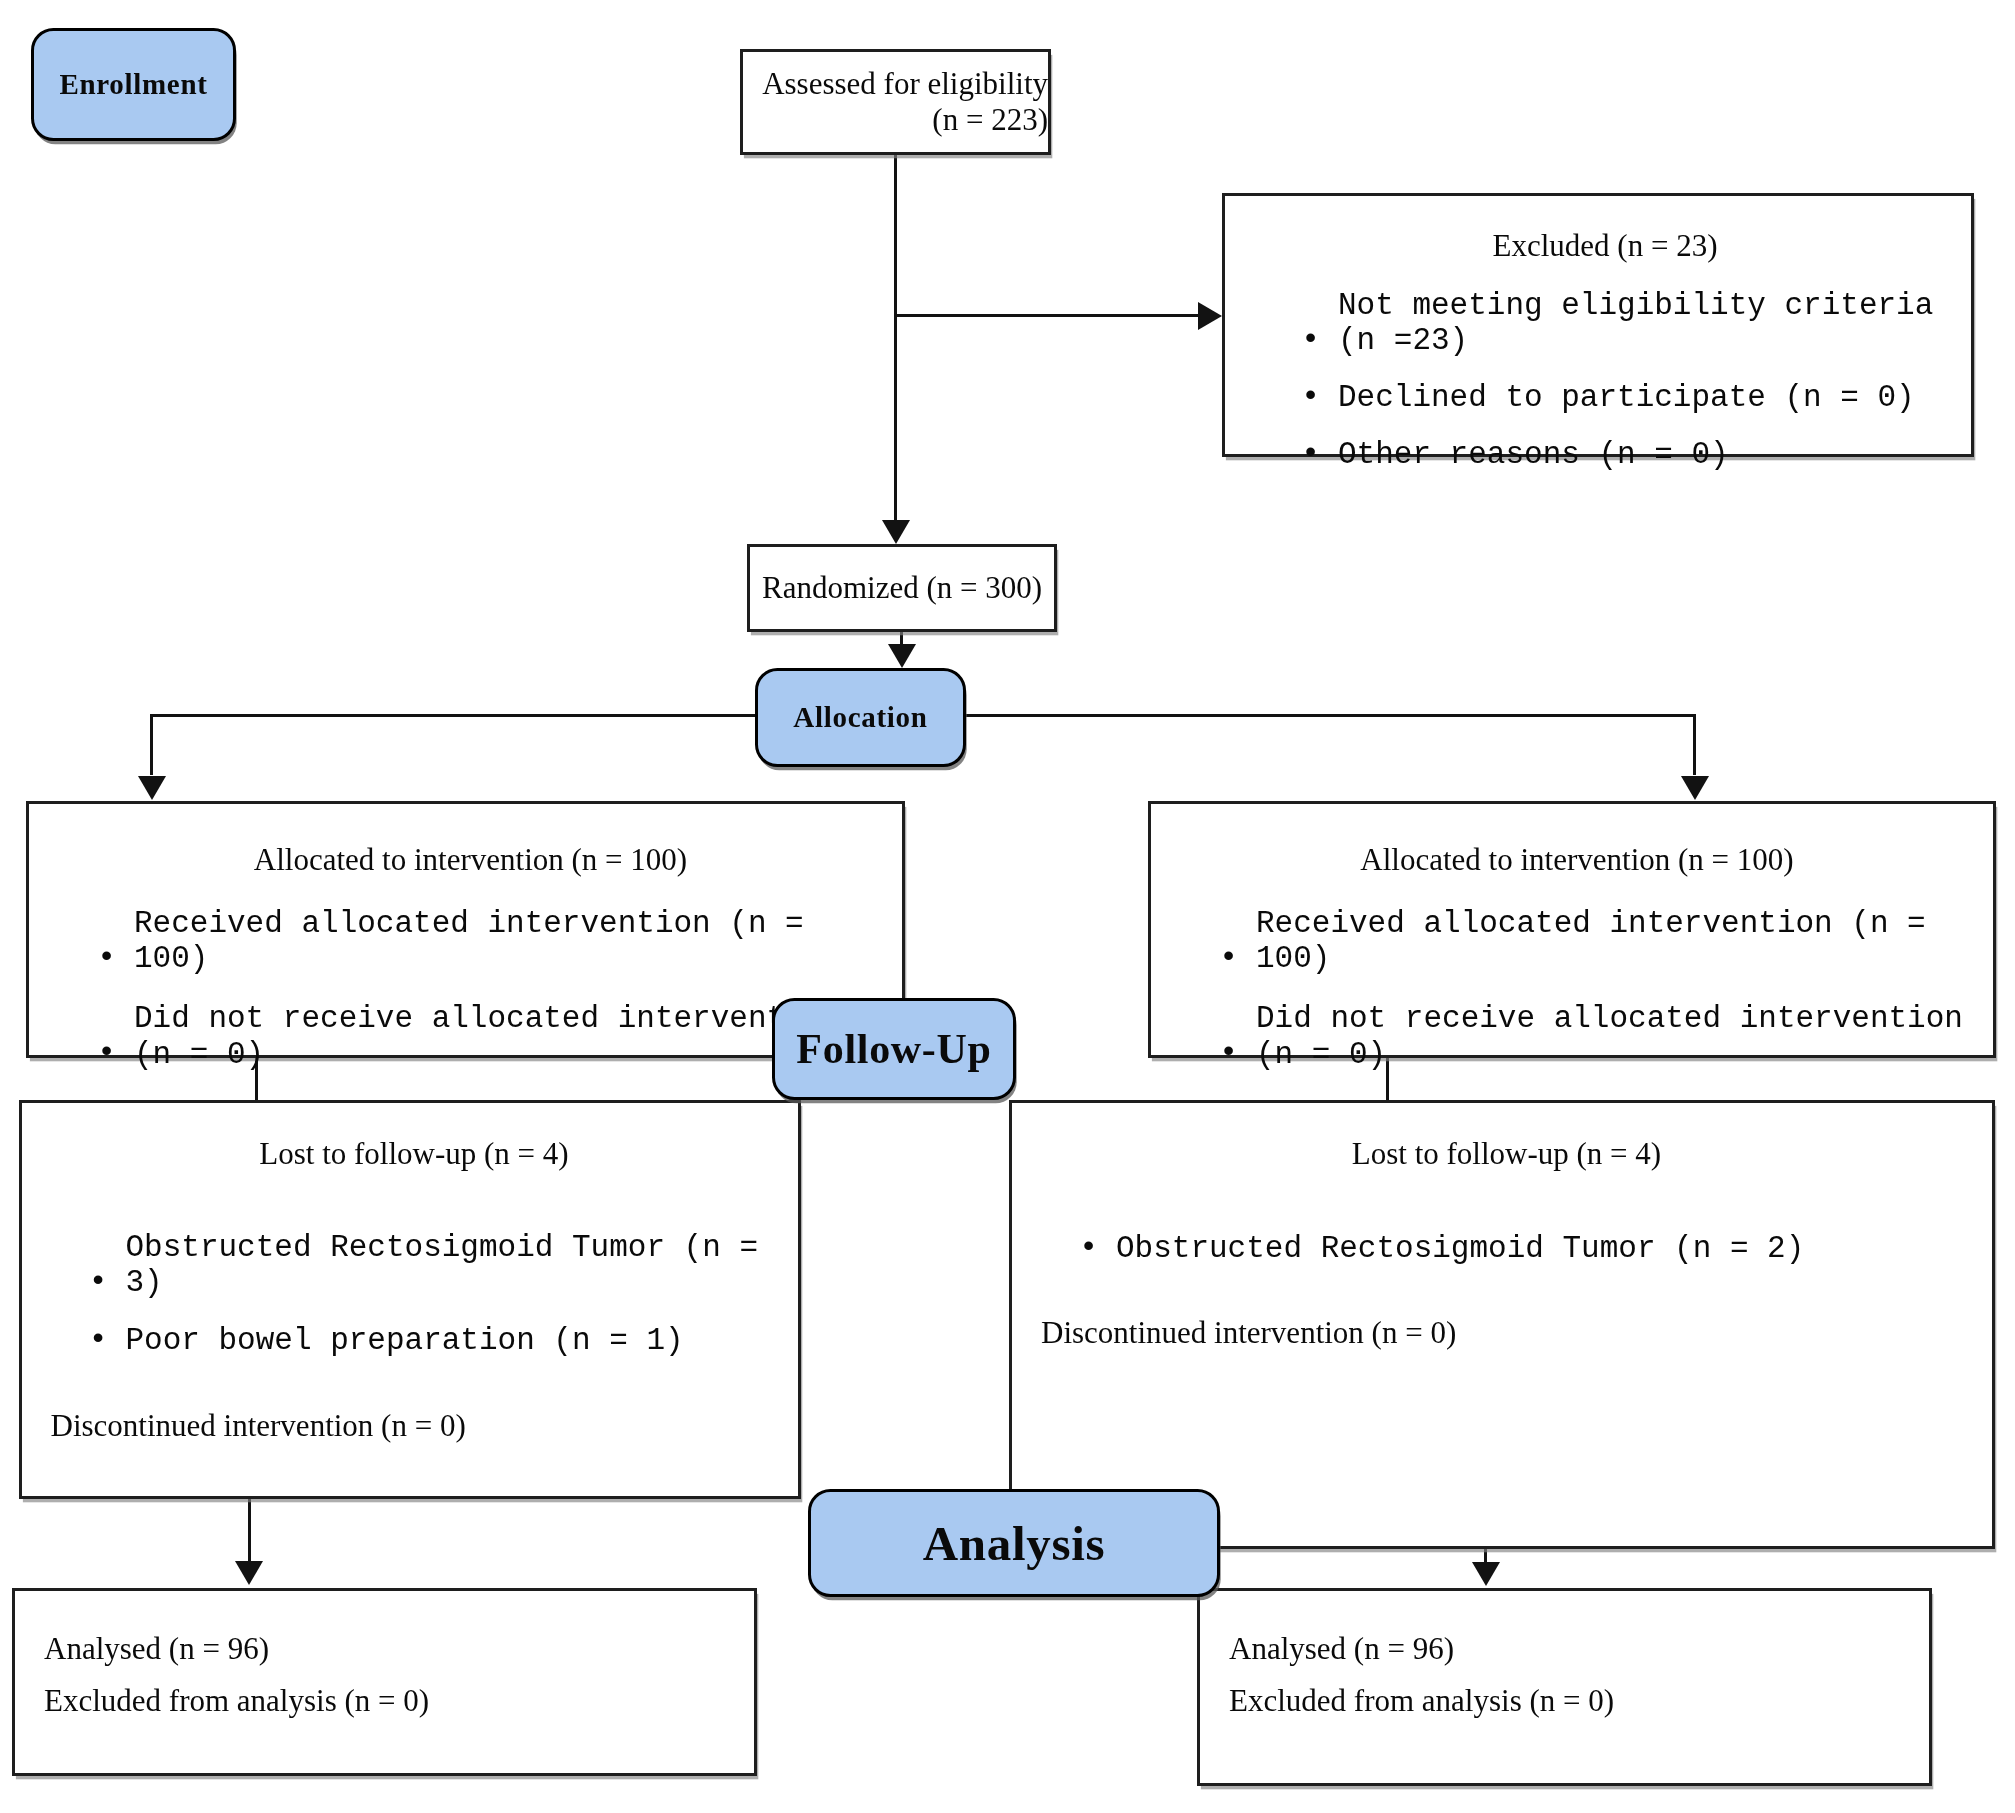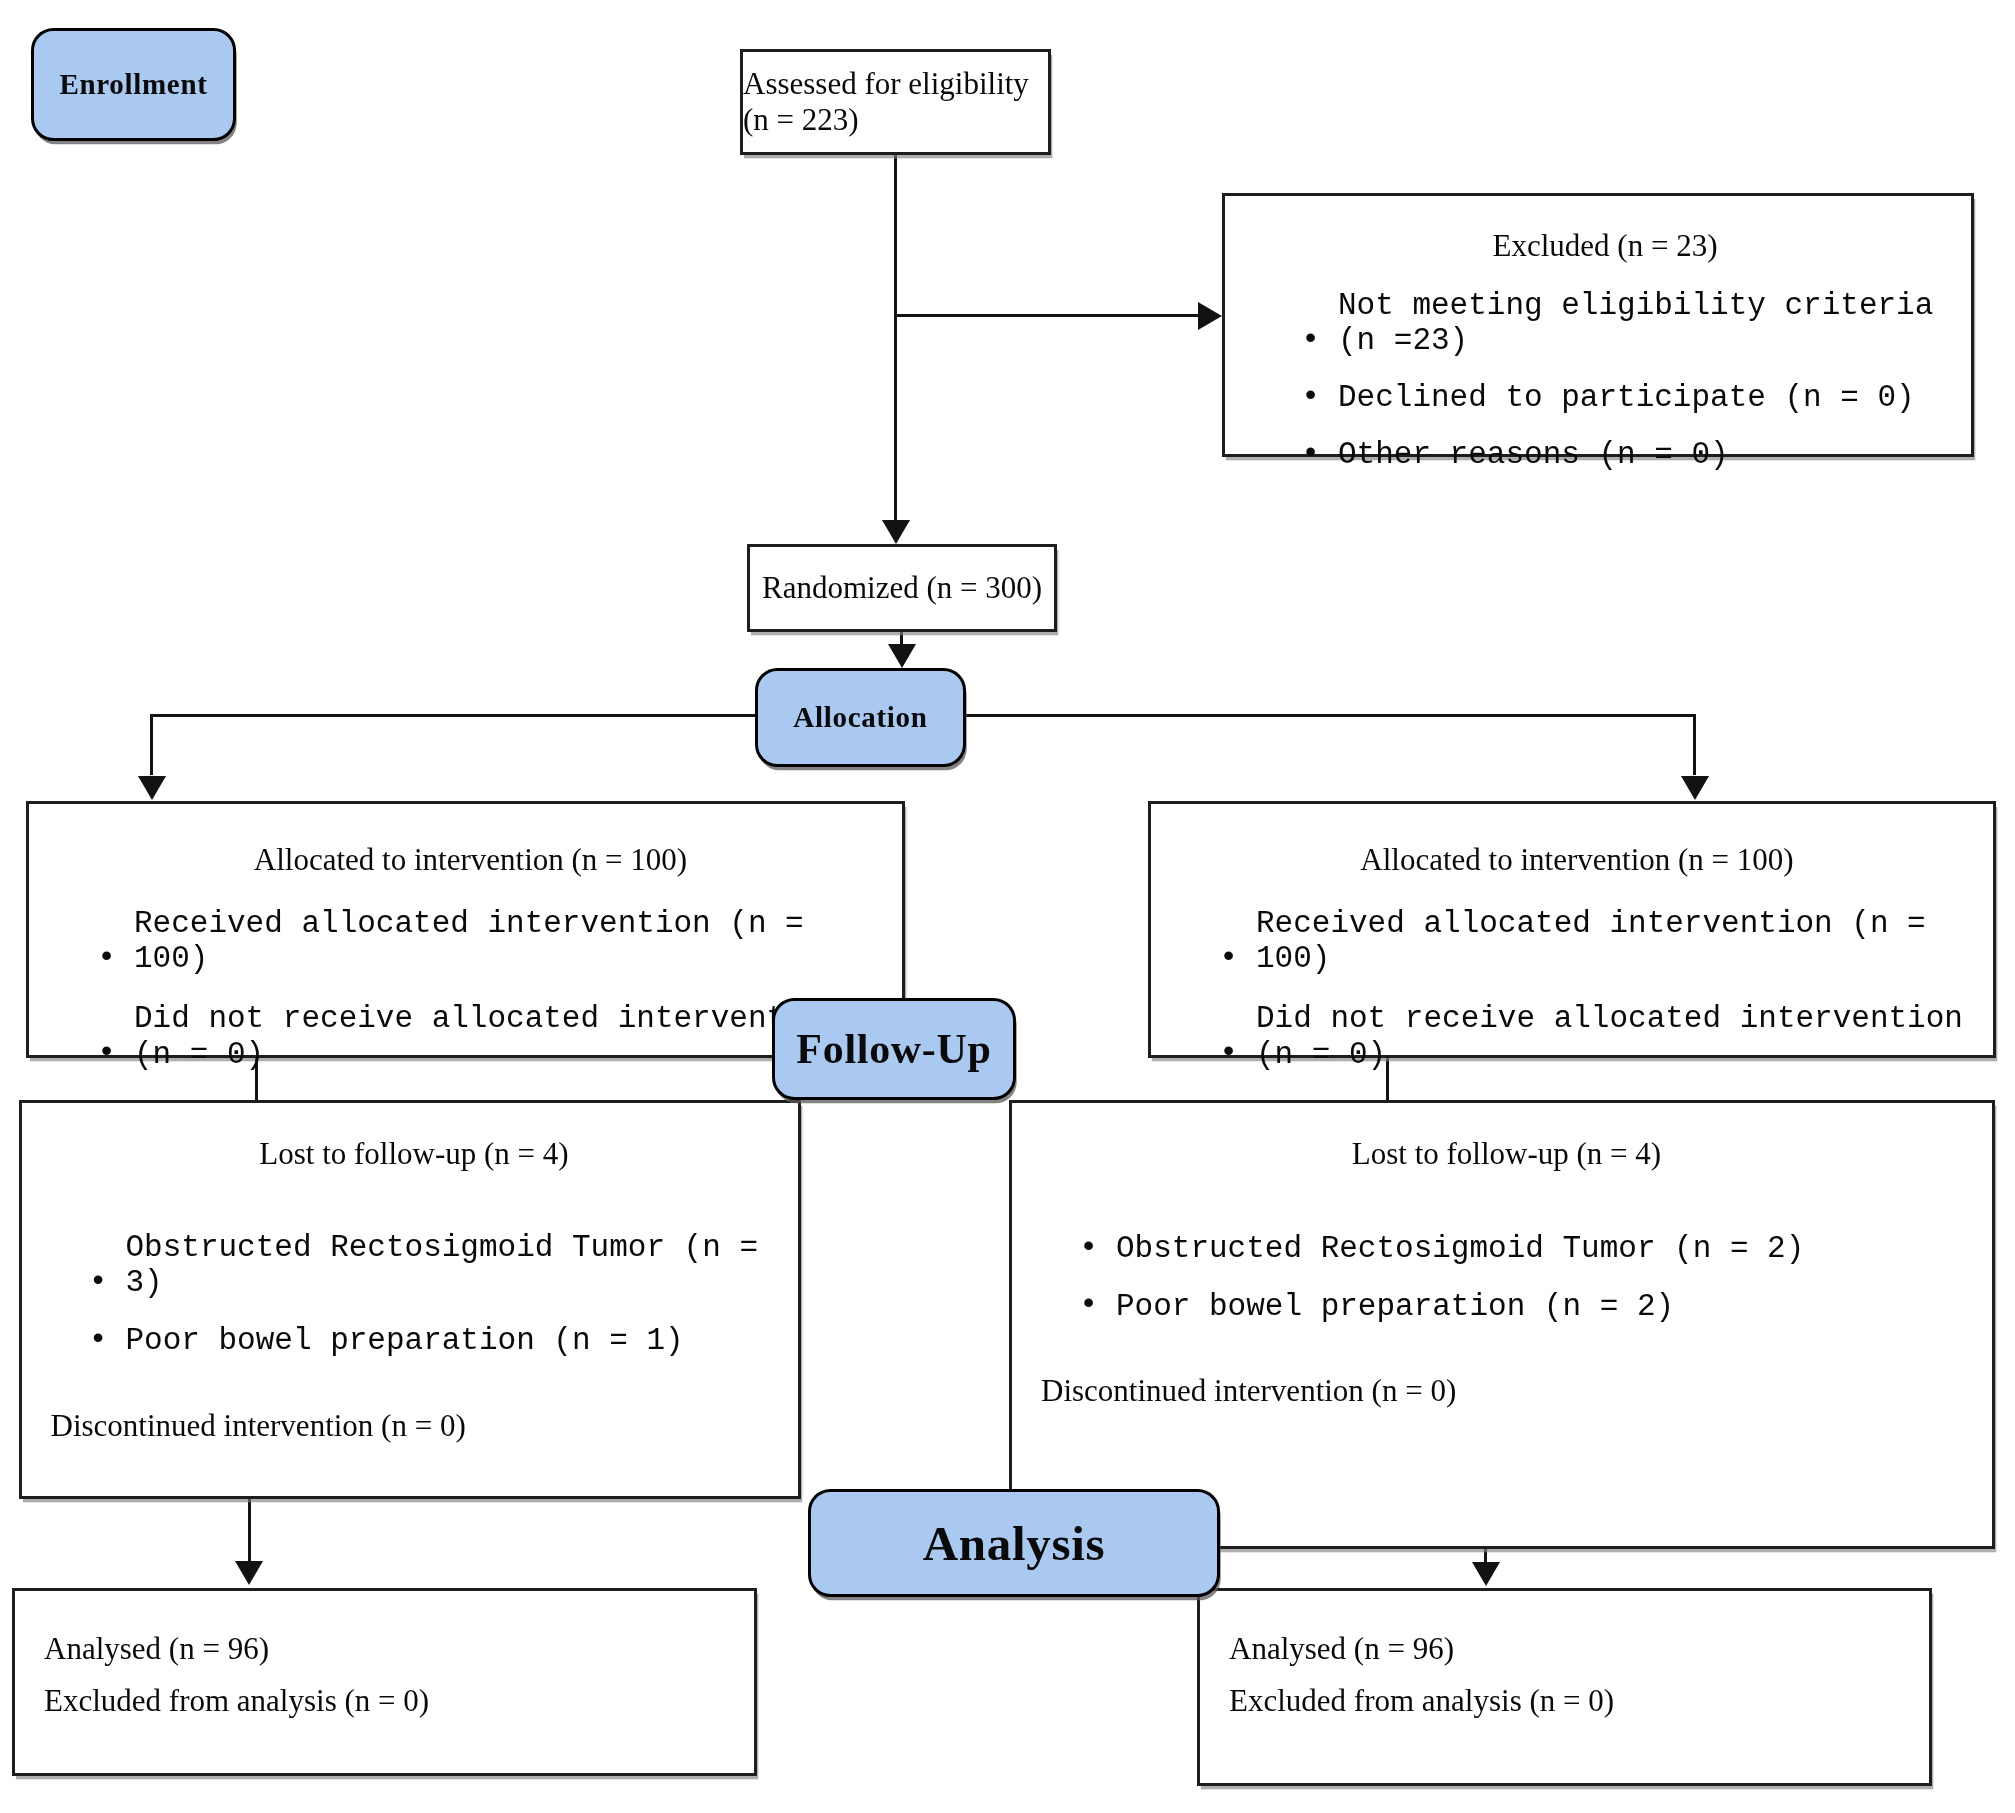--- a/index.html
+++ b/index.html
@@ -10,21 +10,21 @@
   }
   #canvas{position:relative;width:2015px;height:1814px;}
 
   
   .box{
     position:absolute;box-sizing:border-box;background:#ffffff;
     border:3.3px solid #1e1e1e;z-index:2;
     box-shadow:2.6px 4.6px 0 -1.3px rgba(130,130,130,.65);
     font-size:31px;line-height:1.15;
   }
-  .box.center{display:flex;align-items:center;justify-content:center;text-align:left;}
+  .box.center{display:flex;align-items:center;justify-content:center;text-align:right;}
 
   
   .stage{
     position:absolute;box-sizing:border-box;z-index:6;
     background:#a9c9f1;border:3.3px solid #000000;border-radius:22.4px;
     box-shadow:2px 4.6px 0 -1.3px rgba(90,90,90,.75);
     display:flex;align-items:center;justify-content:center;
     font-weight:bold;font-size:42px;letter-spacing:0.7px;
   }
   .stage.small{font-size:29px;}
@@ -147,24 +147,20 @@
     </div>
   </div>
 
   <div class="box" style="left:1009px;top:1100px;width:986px;height:449px;">
     <div class="pad-lo">
       <div class="t-title">Lost to follow-up (n = 4)</div>
       <div class="bullet">
         <span class="dot"></span>
         <span>Obstructed Rectosigmoid Tumor (n = 2)</span>
       </div>
-      <div class="bullet">
-        <span class="dot"></span>
-        <span>Poor bowel preparation (n = 2)</span>
-      </div>
       <div class="t-footer">Discontinued intervention (n = 0)</div>
     </div>
   </div>
 
   <div class="box" style="left:12px;top:1588px;width:745px;height:188px;">
     <div class="pad-an">
       <div>Analysed (n = 96)</div>
       <div class="line2">Excluded from analysis (n = 0)</div>
     </div>
   </div>

